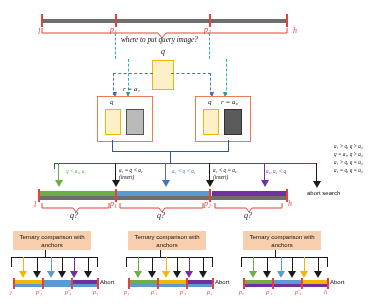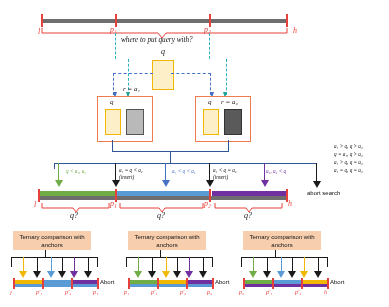--- a/index.html
+++ b/index.html
@@ -38,21 +38,21 @@
 <div class="abs lbl ital red" style="left:204px;top:26px;">p₂</div>
 <div class="abs lbl ital red" style="left:293px;top:27px;">h</div>
 
 <svg class="abs" style="left:40px;top:26px;" width="250" height="14">
   <path d="M2,2 L2,7 L118,7 L122,12 L126,7 L247,7 L247,2" fill="none" stroke="#e8413b" stroke-width="1"></path>
 </svg>
 
 <div class="abs dash-v" style="left:115px;top:33px;height:26px;"></div>
 <div class="abs dash-v" style="left:209px;top:33px;height:26px;"></div>
 
-<div class="abs lbl ital" style="left:121px;top:37px;font-size:7.2px;">where to put query with?</div>
+<div class="abs lbl ital" style="left:121px;top:37px;font-size:7.2px;">where to put query image?</div>
 <div class="abs lbl ital" style="left:161px;top:48px;">q</div>
 
 <div class="abs ybox" style="left:152px;top:60px;width:20px;height:28px;"></div>
 
 <div class="abs dash-h" style="left:113px;top:73px;width:40px;"></div>
 <div class="abs dash-h" style="left:171px;top:73px;width:40px;"></div>
 <div class="abs dash-v" style="left:113px;top:73px;height:22px;border-left:1.4px dashed #4472c4;"></div>
 <div class="abs dash-v" style="left:210px;top:73px;height:22px;border-left:1.4px dashed #4472c4;"></div>
 
 <div class="abs dash-v" style="left:128px;top:59px;height:36px;"></div>

